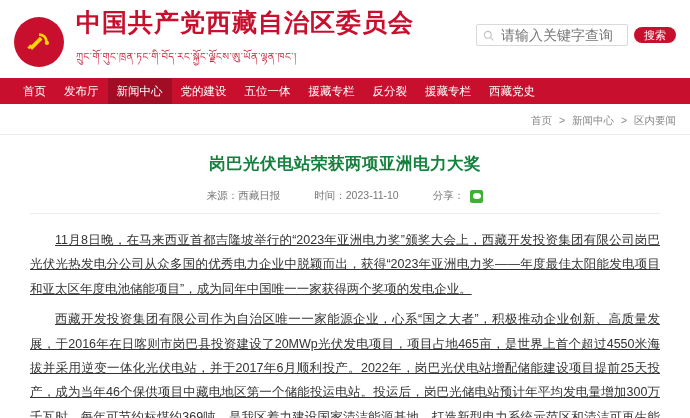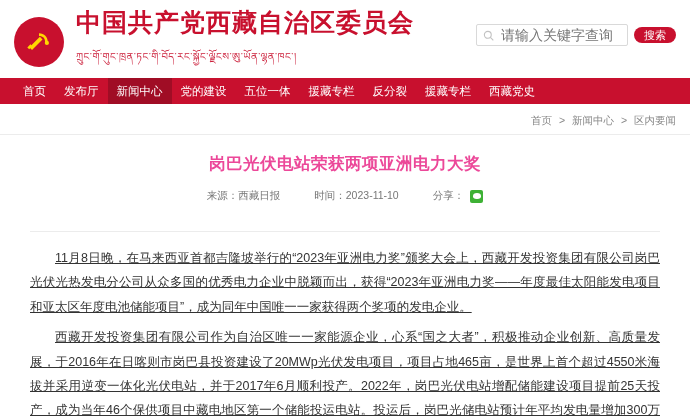--- a/index.html
+++ b/index.html
@@ -142,34 +142,34 @@
   }
   .breadcrumb a { color: #888; text-decoration: none; }
   .breadcrumb .sep { margin: 0 4px; }
 
   
   .article {
     padding: 0 30px;
   }
   .article-title {
     text-align: center;
-    color: #ec4899;
+    color: #15803d;
     font-size: 16.5px;
     font-weight: bold;
     margin: 18px 0 14px 0;
     letter-spacing: .5px;
   }
   .meta-row {
     display: flex;
     justify-content: center;
     align-items: center;
     font-size: 10.5px;
     color: #777;
     gap: 34px;
-    padding-bottom: 28px;
+    padding-bottom: 10px;
     border-bottom: 1px solid #ececec;
   }
   .meta-item { white-space: nowrap; }
   .meta-item .k { color: #777; }
   .meta-item .v { color: #777; }
   .share-item { display: flex; align-items: center; gap: 6px; }
   .wechat-icon {
     width: 13px; height: 13px;
     background: #3eb135;
     border-radius: 2px;

